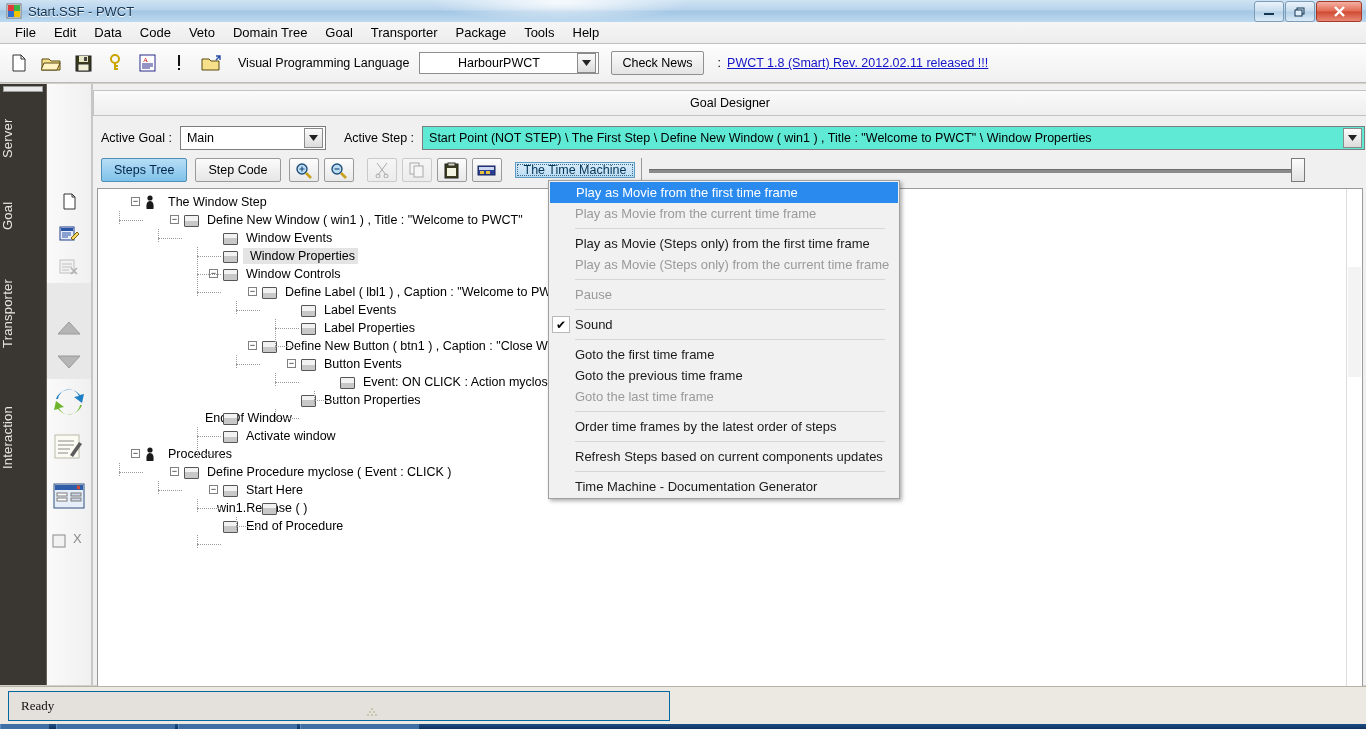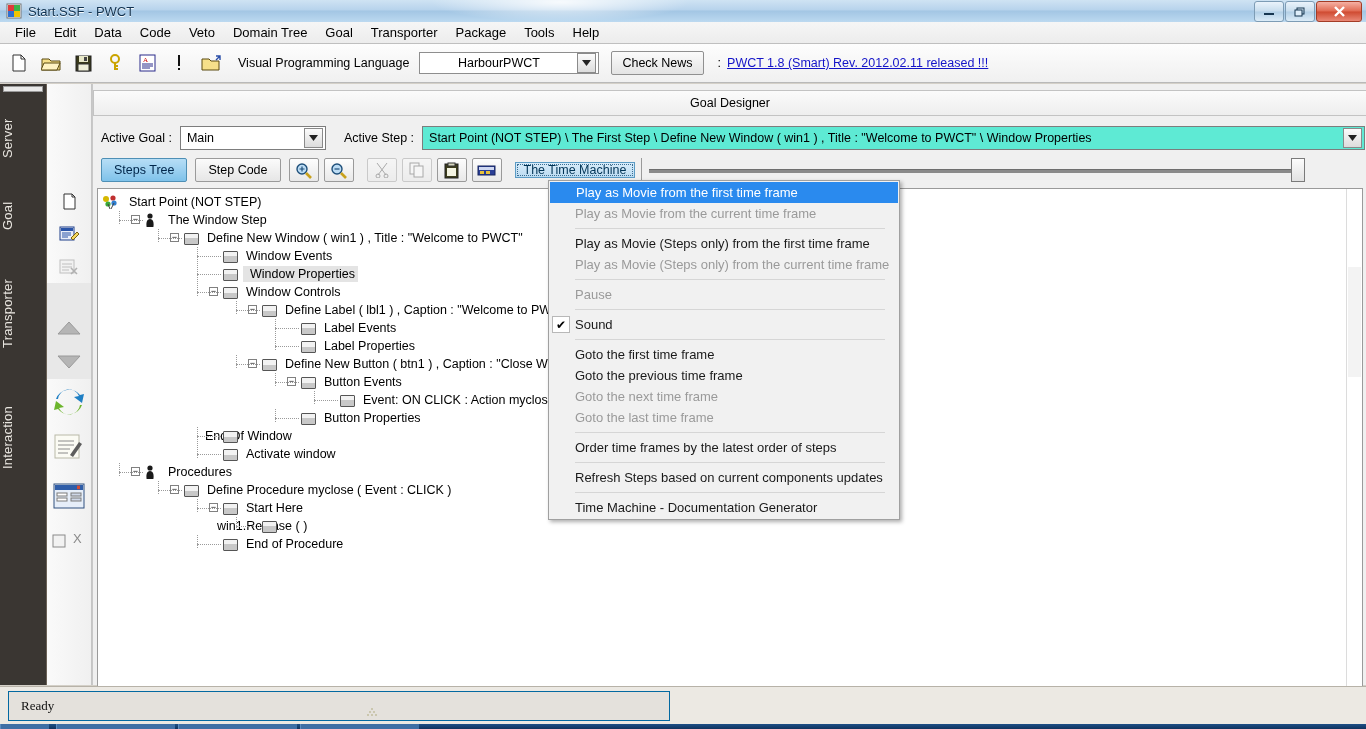--- a/index.html
+++ b/index.html
@@ -518,30 +518,20 @@
     </div>
 
     <div class="trackbar">
       <div class="tleft"></div>
       <div class="groove"></div>
       <div class="thumb"></div>
     </div>
 
     <div class="treepanel">
       <div class="tree" id="tree-root">
-          <div class="tnode">
-            <span class="person-ic" style="left: 4px; top: 2px;"><svg width="16" height="15">
-                <circle cx="4" cy="4" r="3" fill="#d6b800"></circle>
-                <circle cx="11" cy="3" r="2.6" fill="#c03030"></circle>
-                <circle cx="12" cy="8" r="2.6" fill="#2f7fd0"></circle>
-                <circle cx="6" cy="9" r="2.6" fill="#3aa83a"></circle>
-                <path d="M6 9 L8 14 M12 8 L9 14" stroke="#444"></path>
-              </svg></span>
-            <span class="txt" style="margin-left: 28px;">Start Point (NOT STEP)</span>
-          </div>
           <div class="tnode">
             <span class="tgl" style="left: 33px; top: 4px;">−</span>
             <span class="person-ic" style="left: 47px; top: 2px;"><svg width="10" height="15">
                 <circle cx="5" cy="3" r="2.6" fill="#1a1a1a"></circle>
                 <path d="M5 6 C1.6 6 1 10 1.6 14 L8.4 14 C9 10 8.4 6 5 6 Z" fill="#1a1a1a"></path>
               </svg></span>
             <span class="txt" style="margin-left: 67px;">The Window Step</span>
           </div>
           <div class="tnode">
             <span class="tgl" style="left: 72px; top: 4px;">−</span>
@@ -692,23 +682,20 @@
         <span>Sound</span>
       </div>
       <div class="ctxsep"></div>
       <div class="ctxitem">
         <span>Goto the first time frame</span>
       </div>
       <div class="ctxitem">
         <span>Goto the previous time frame</span>
       </div>
       <div class="ctxitem dim">
-        <span>Goto the next time frame</span>
-      </div>
-      <div class="ctxitem dim">
         <span>Goto the last time frame</span>
       </div>
       <div class="ctxsep"></div>
       <div class="ctxitem">
         <span>Order time frames by the latest order of steps</span>
       </div>
       <div class="ctxsep"></div>
       <div class="ctxitem">
         <span>Refresh Steps based on current components updates</span>
       </div>

